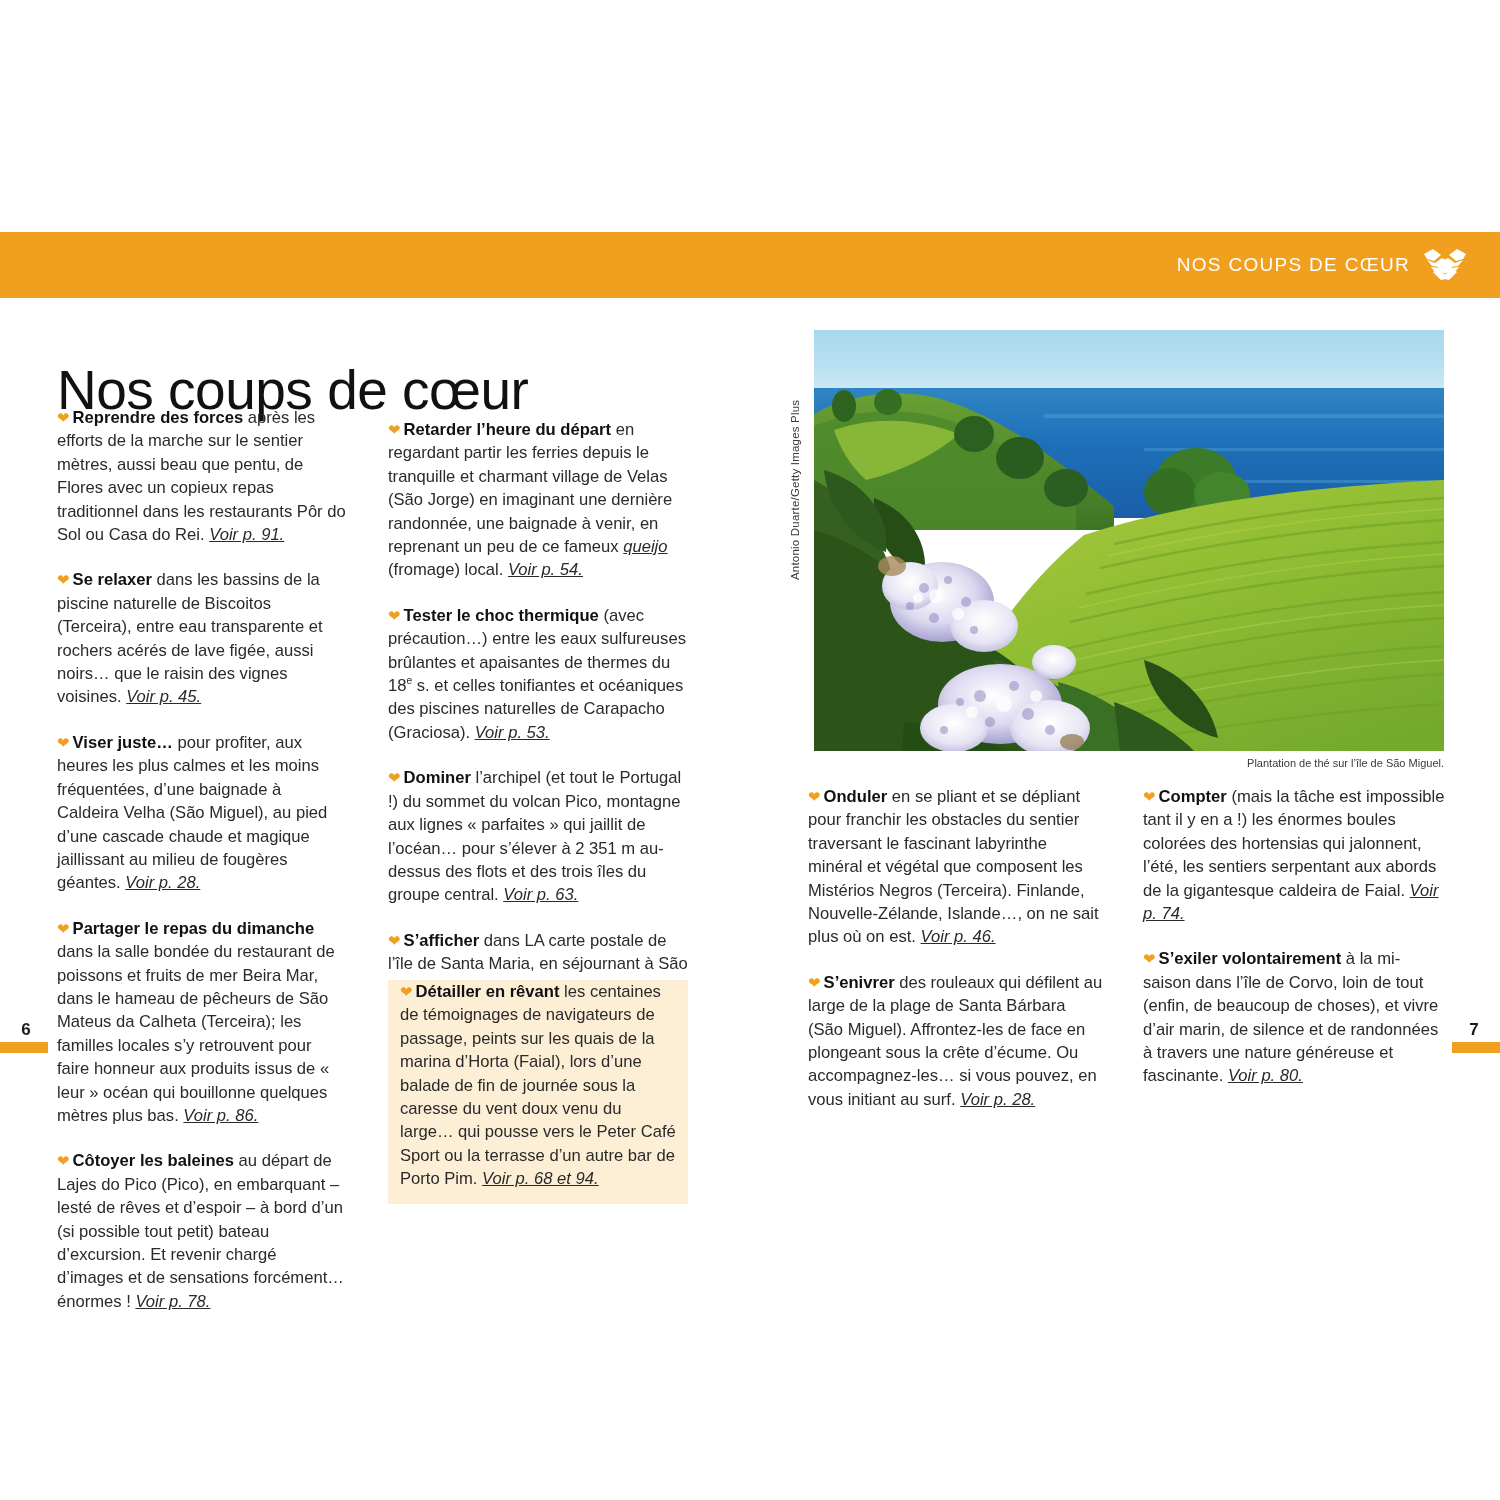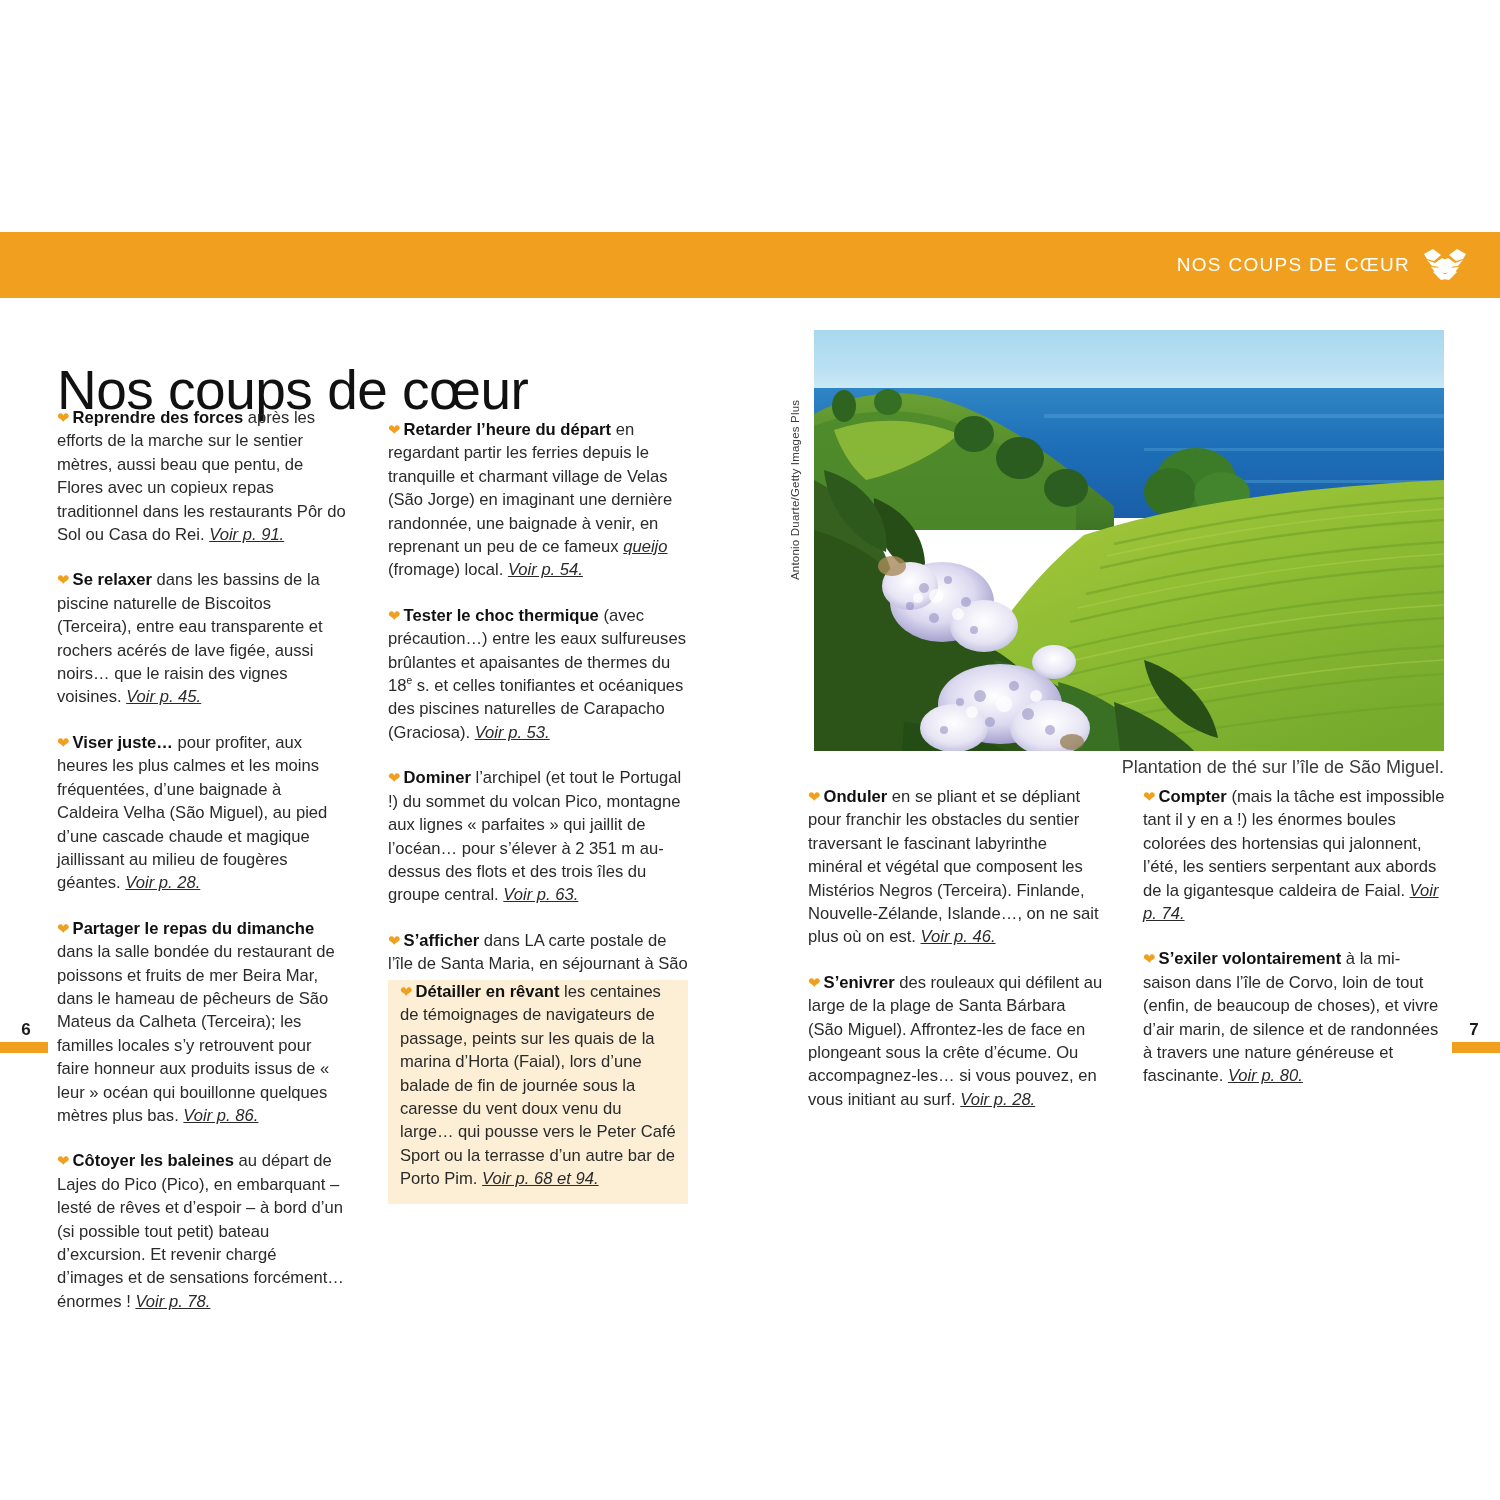--- a/index.html
+++ b/index.html
@@ -150,21 +150,21 @@
     color: #3a3a3a;
     white-space: nowrap;
     letter-spacing: 0.2px;
   }
   .photo-caption {
     position: absolute;
     left: 814px;
     top: 459px;
     width: 630px;
     text-align: right;
-    font-size: 18px;
+    font-size: 11px;
     color: #3a3a3a;
   }
 </style>
 </head>
 <body>
 
 <div class="header-band">
   <span class="header-title">NOS COUPS DE CŒUR</span>
   <span class="header-icon">
     <svg width="46" height="36" viewBox="0 0 46 36" aria-hidden="true">

